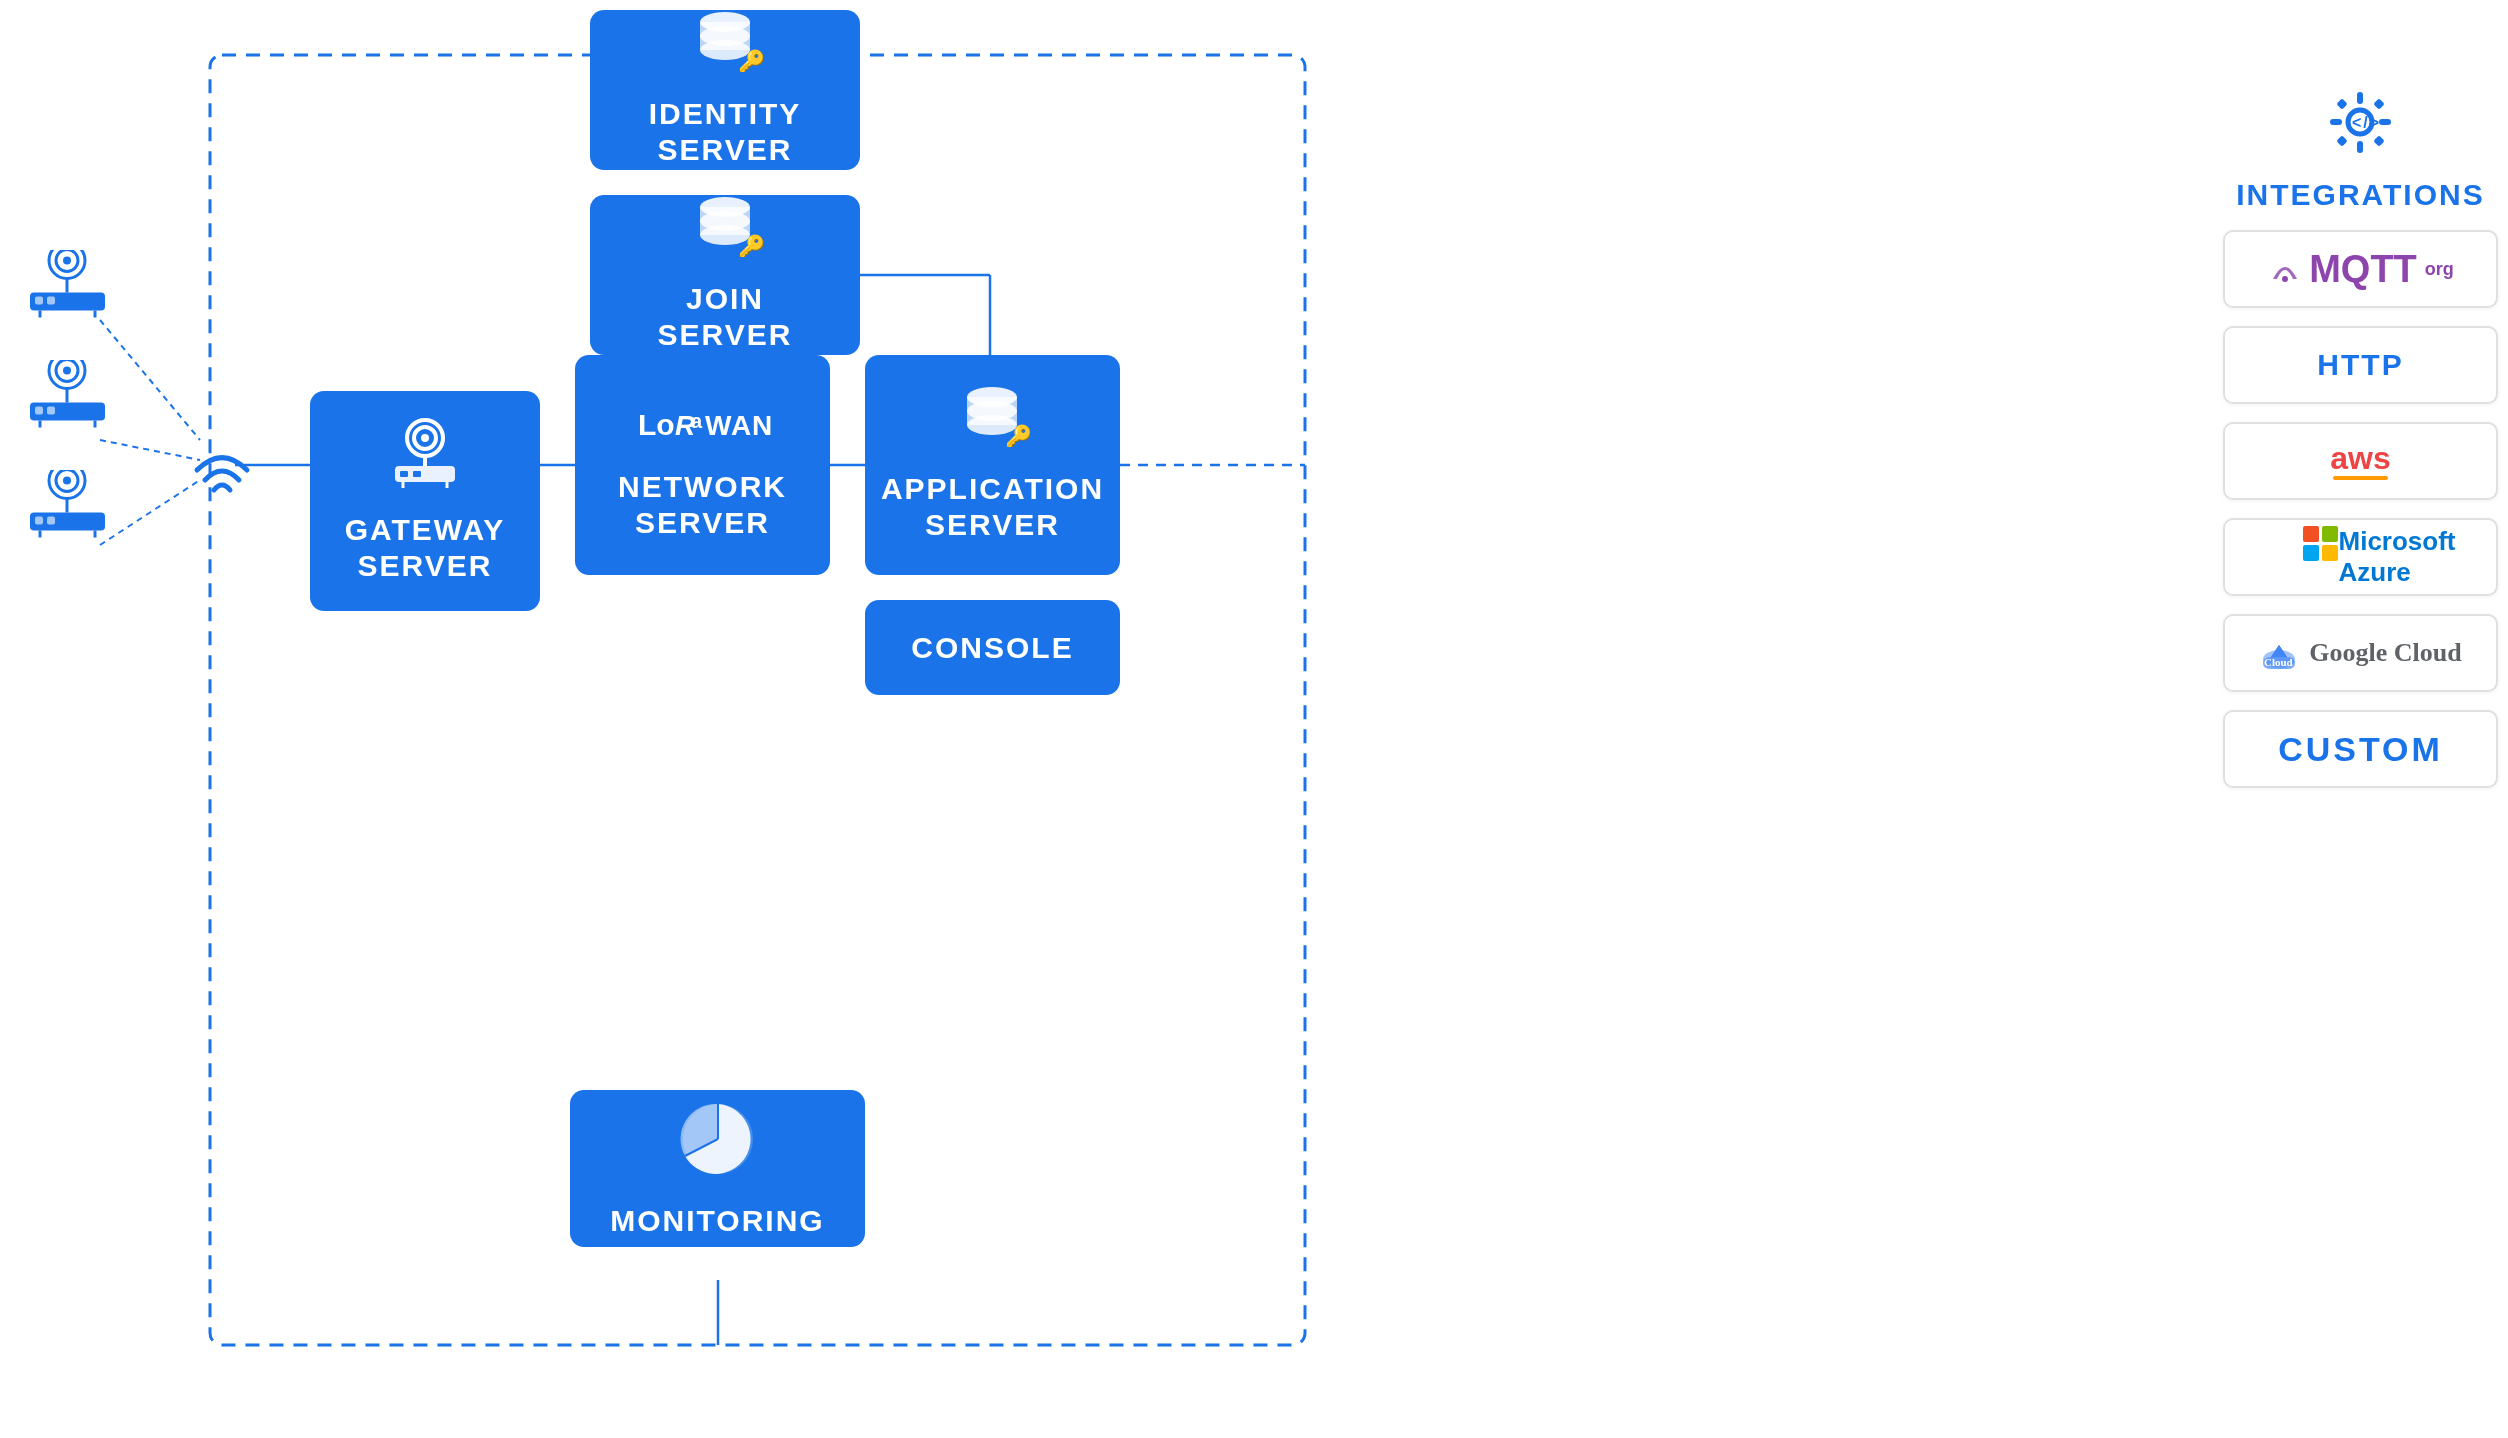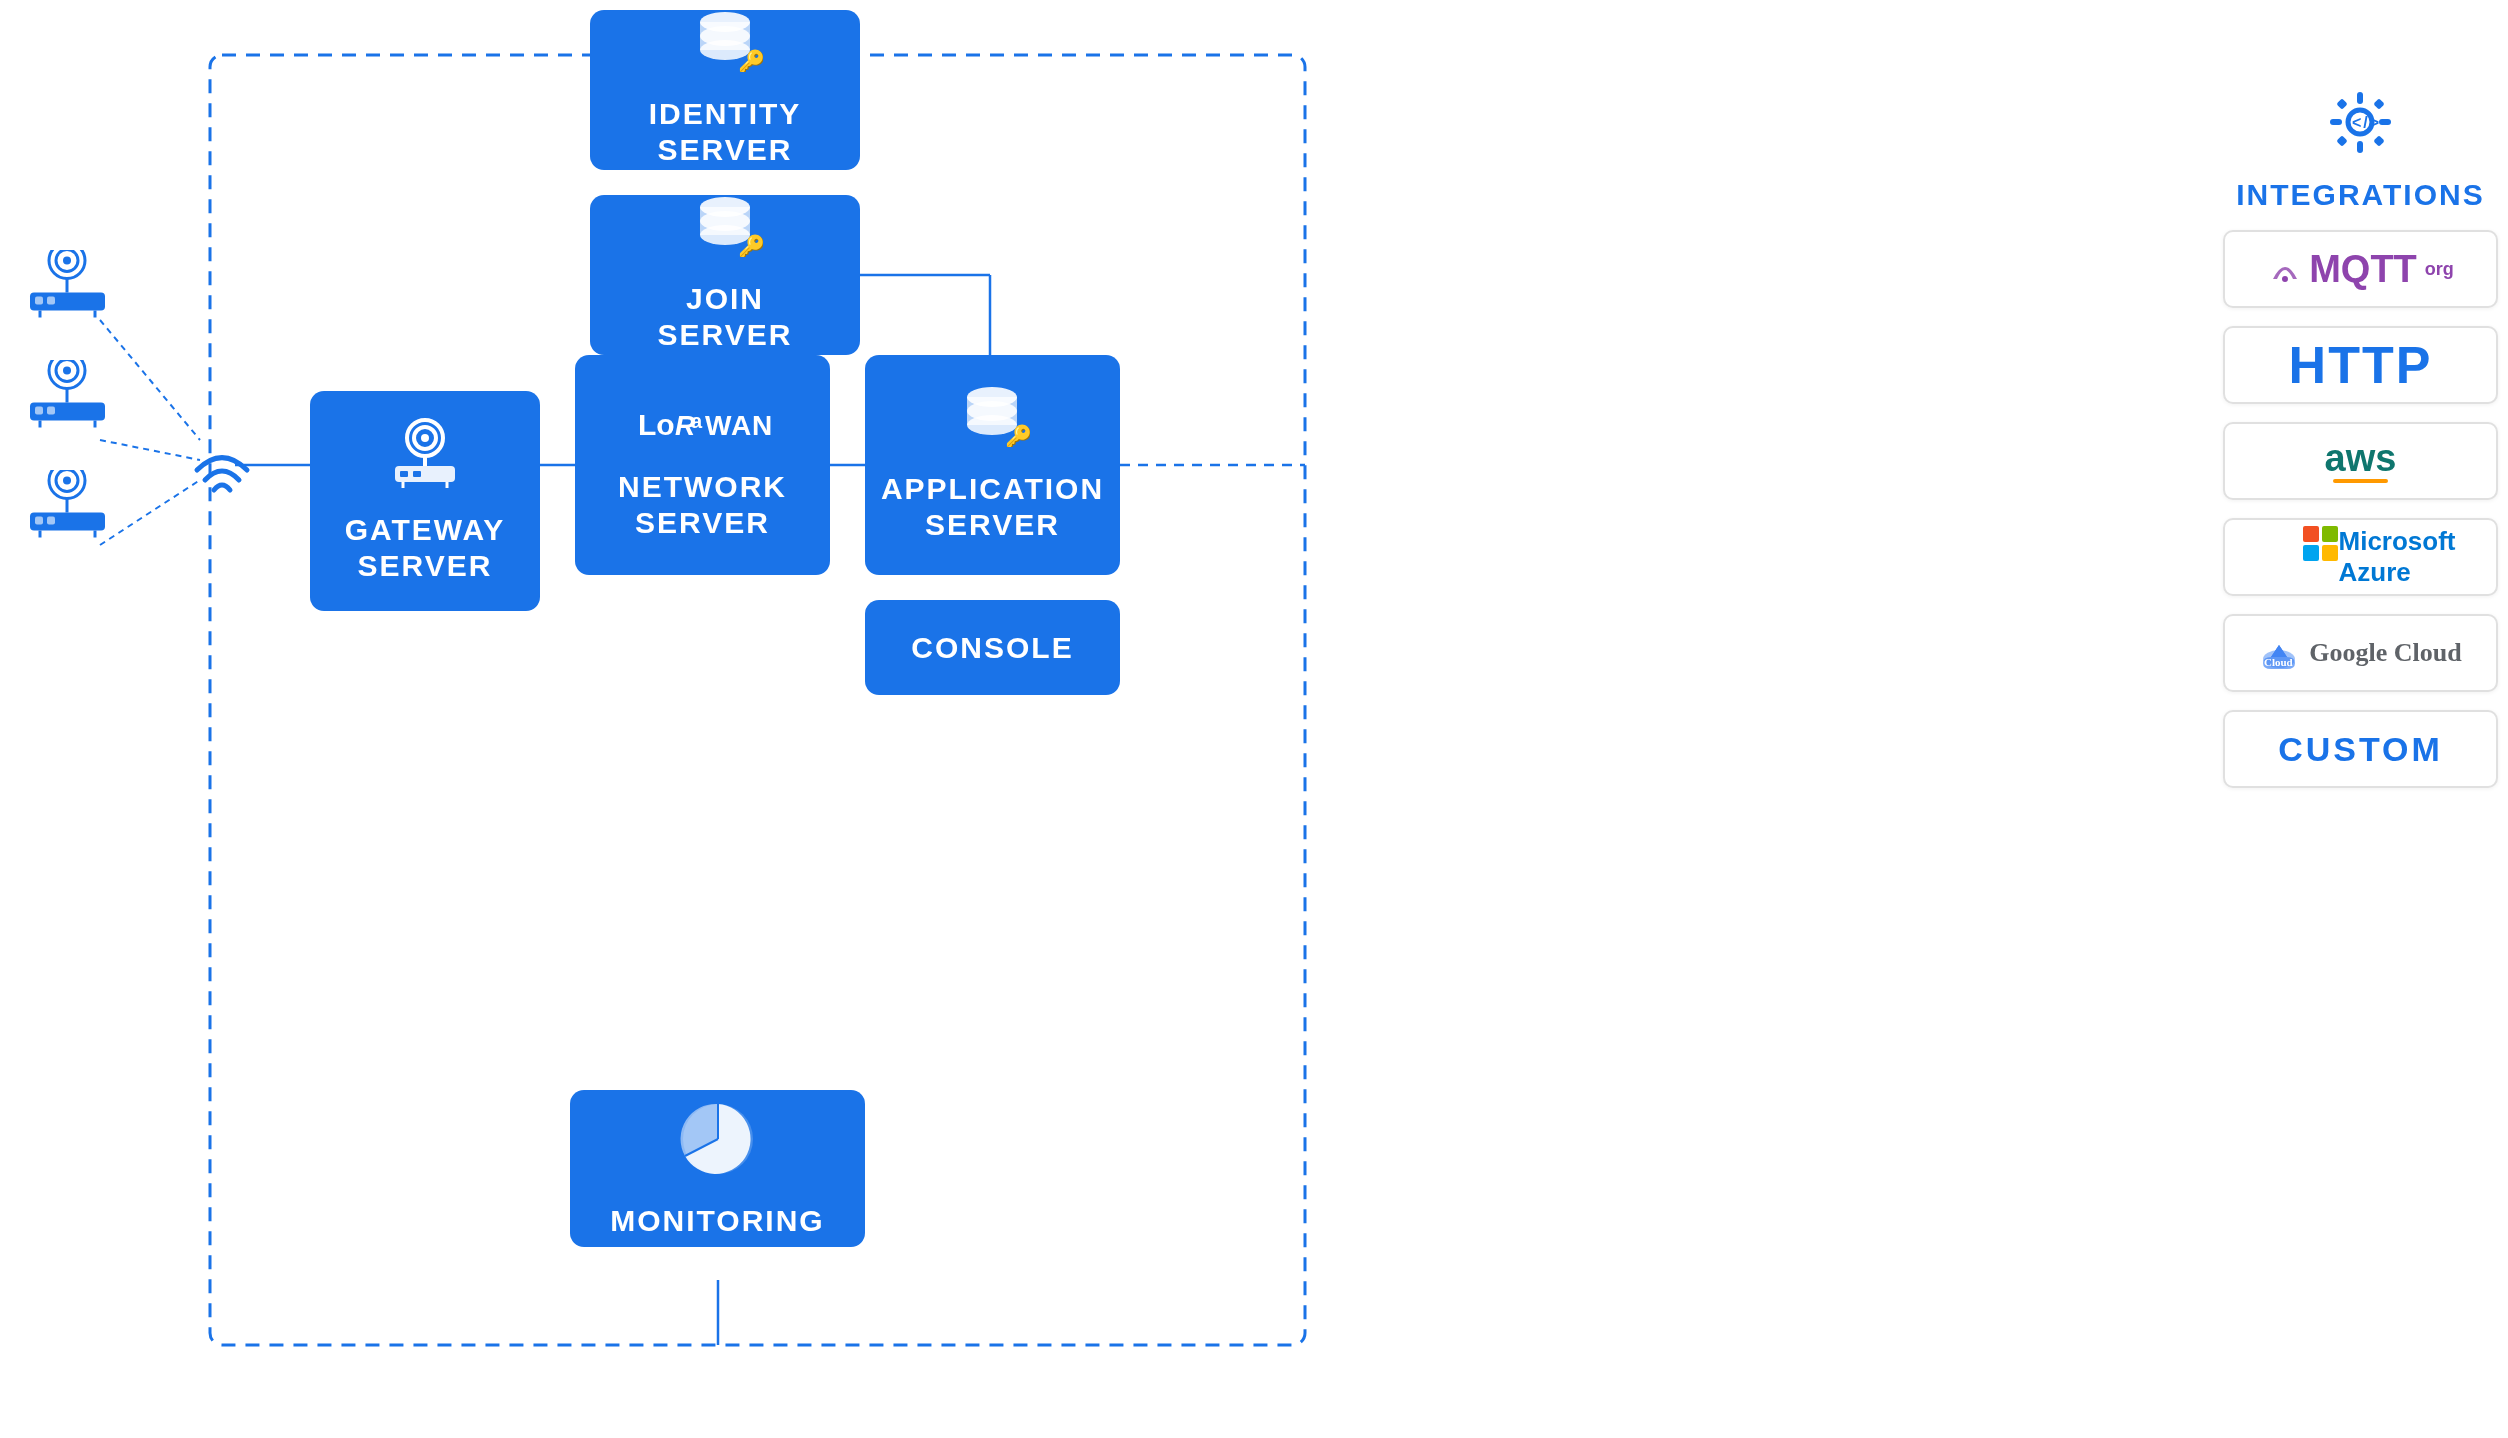--- a/index.html
+++ b/index.html
@@ -206,23 +206,23 @@
     }
 
     
     .aws-logo {
       display: flex;
       flex-direction: column;
       align-items: center;
       line-height: 1;
     }
     .aws-text {
-      font-size: 38px;
+      font-size: 32px;
       font-weight: 900;
-      color: #0f766e;
+      color: #ef4444;
       font-family: 'Arial', sans-serif;
     }
     .aws-underline {
       width: 55px;
       height: 4px;
       background: linear-gradient(to right, #ff9900, #ff9900);
       border-radius: 2px;
       margin-top: 2px;
     }
 
@@ -479,21 +479,21 @@
           <path d="M6 28 Q18 4 30 28" fill="#8e44ad" opacity="0.8"></path>
           <path d="M10 28 Q18 10 26 28" fill="white"></path>
           <circle cx="18" cy="28" r="3" fill="#8e44ad"></circle>
         </svg>
         <span style="font-size:38px;font-weight:900;color:#8e44ad;font-family:Arial;">MQTT</span>
         <span style="font-size:18px;font-weight:900;color:#8e44ad;vertical-align:super;margin-left:2px;">org</span>
       </div>
     </div>
 
     <div class="integration-card http">
-      <span style="font-size:52px;font-weight:900;color:#1a73e8;letter-spacing:2px;">HTTP</span>
+      <span style="font-size:30px;font-weight:900;color:#1a73e8;letter-spacing:2px;">HTTP</span>
     </div>
 
     <div class="integration-card aws">
       <div class="aws-logo">
         <span class="aws-text">aws</span>
         <div class="aws-underline"></div>
       </div>
     </div>
 
     <div class="integration-card azure">

